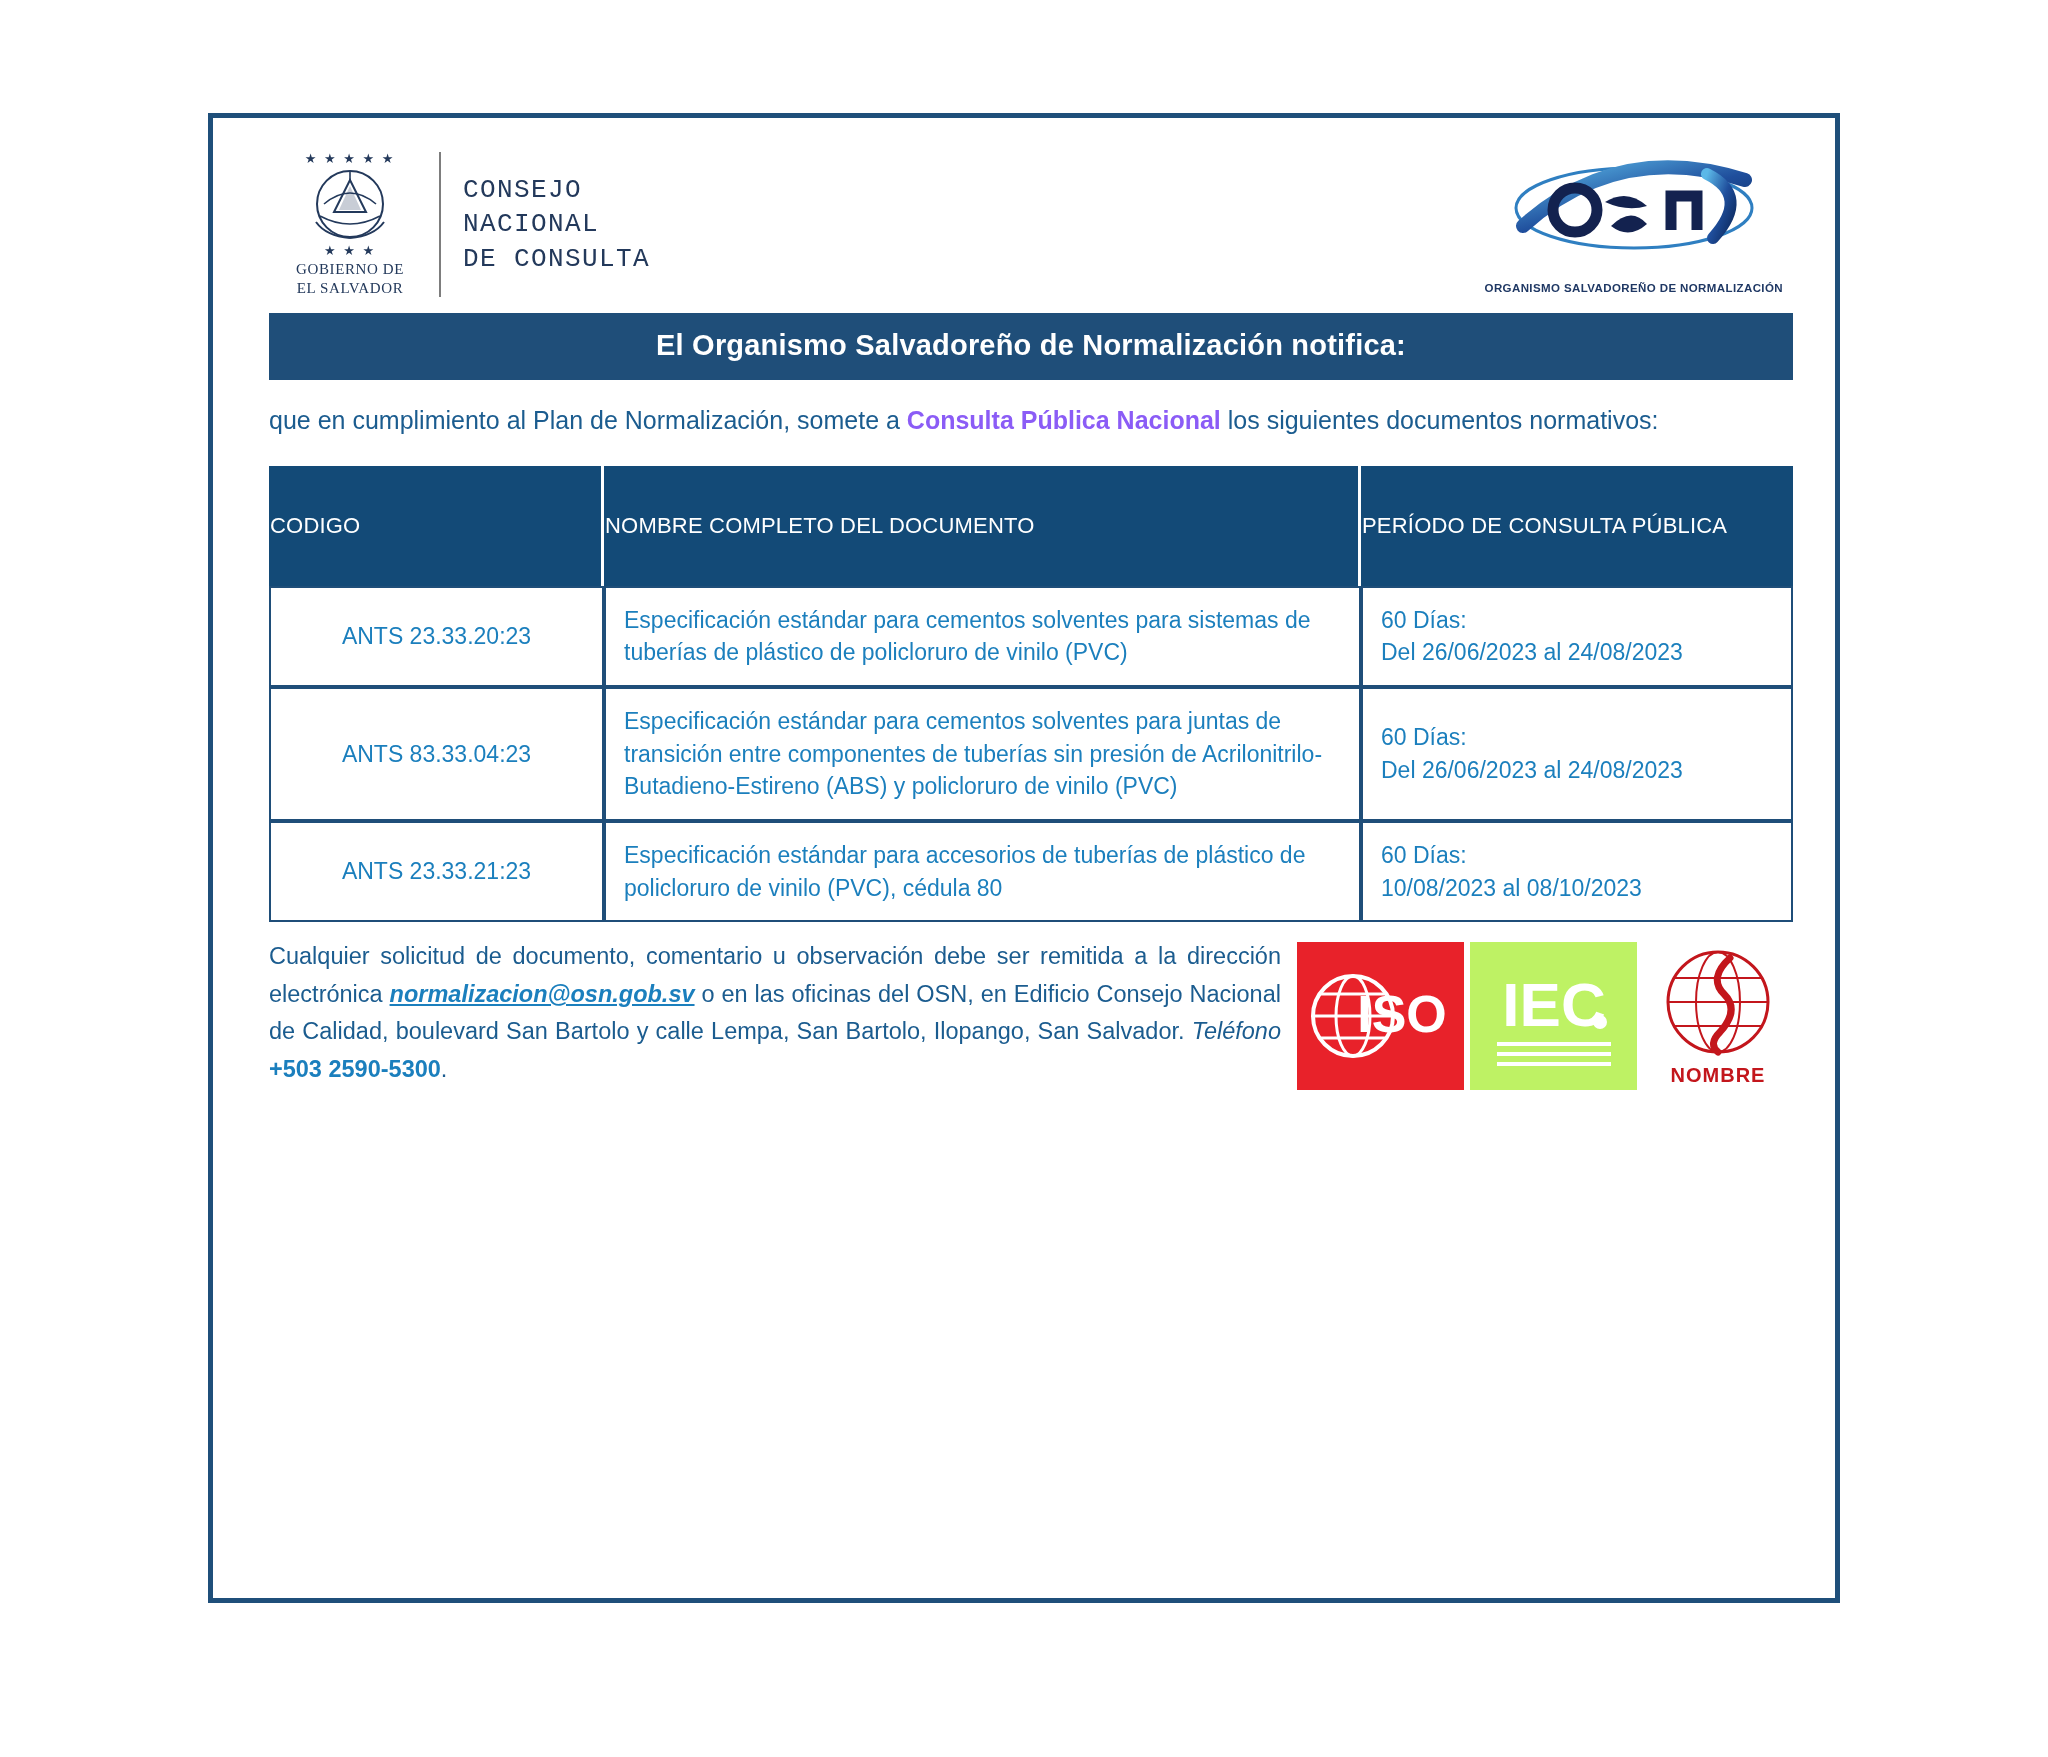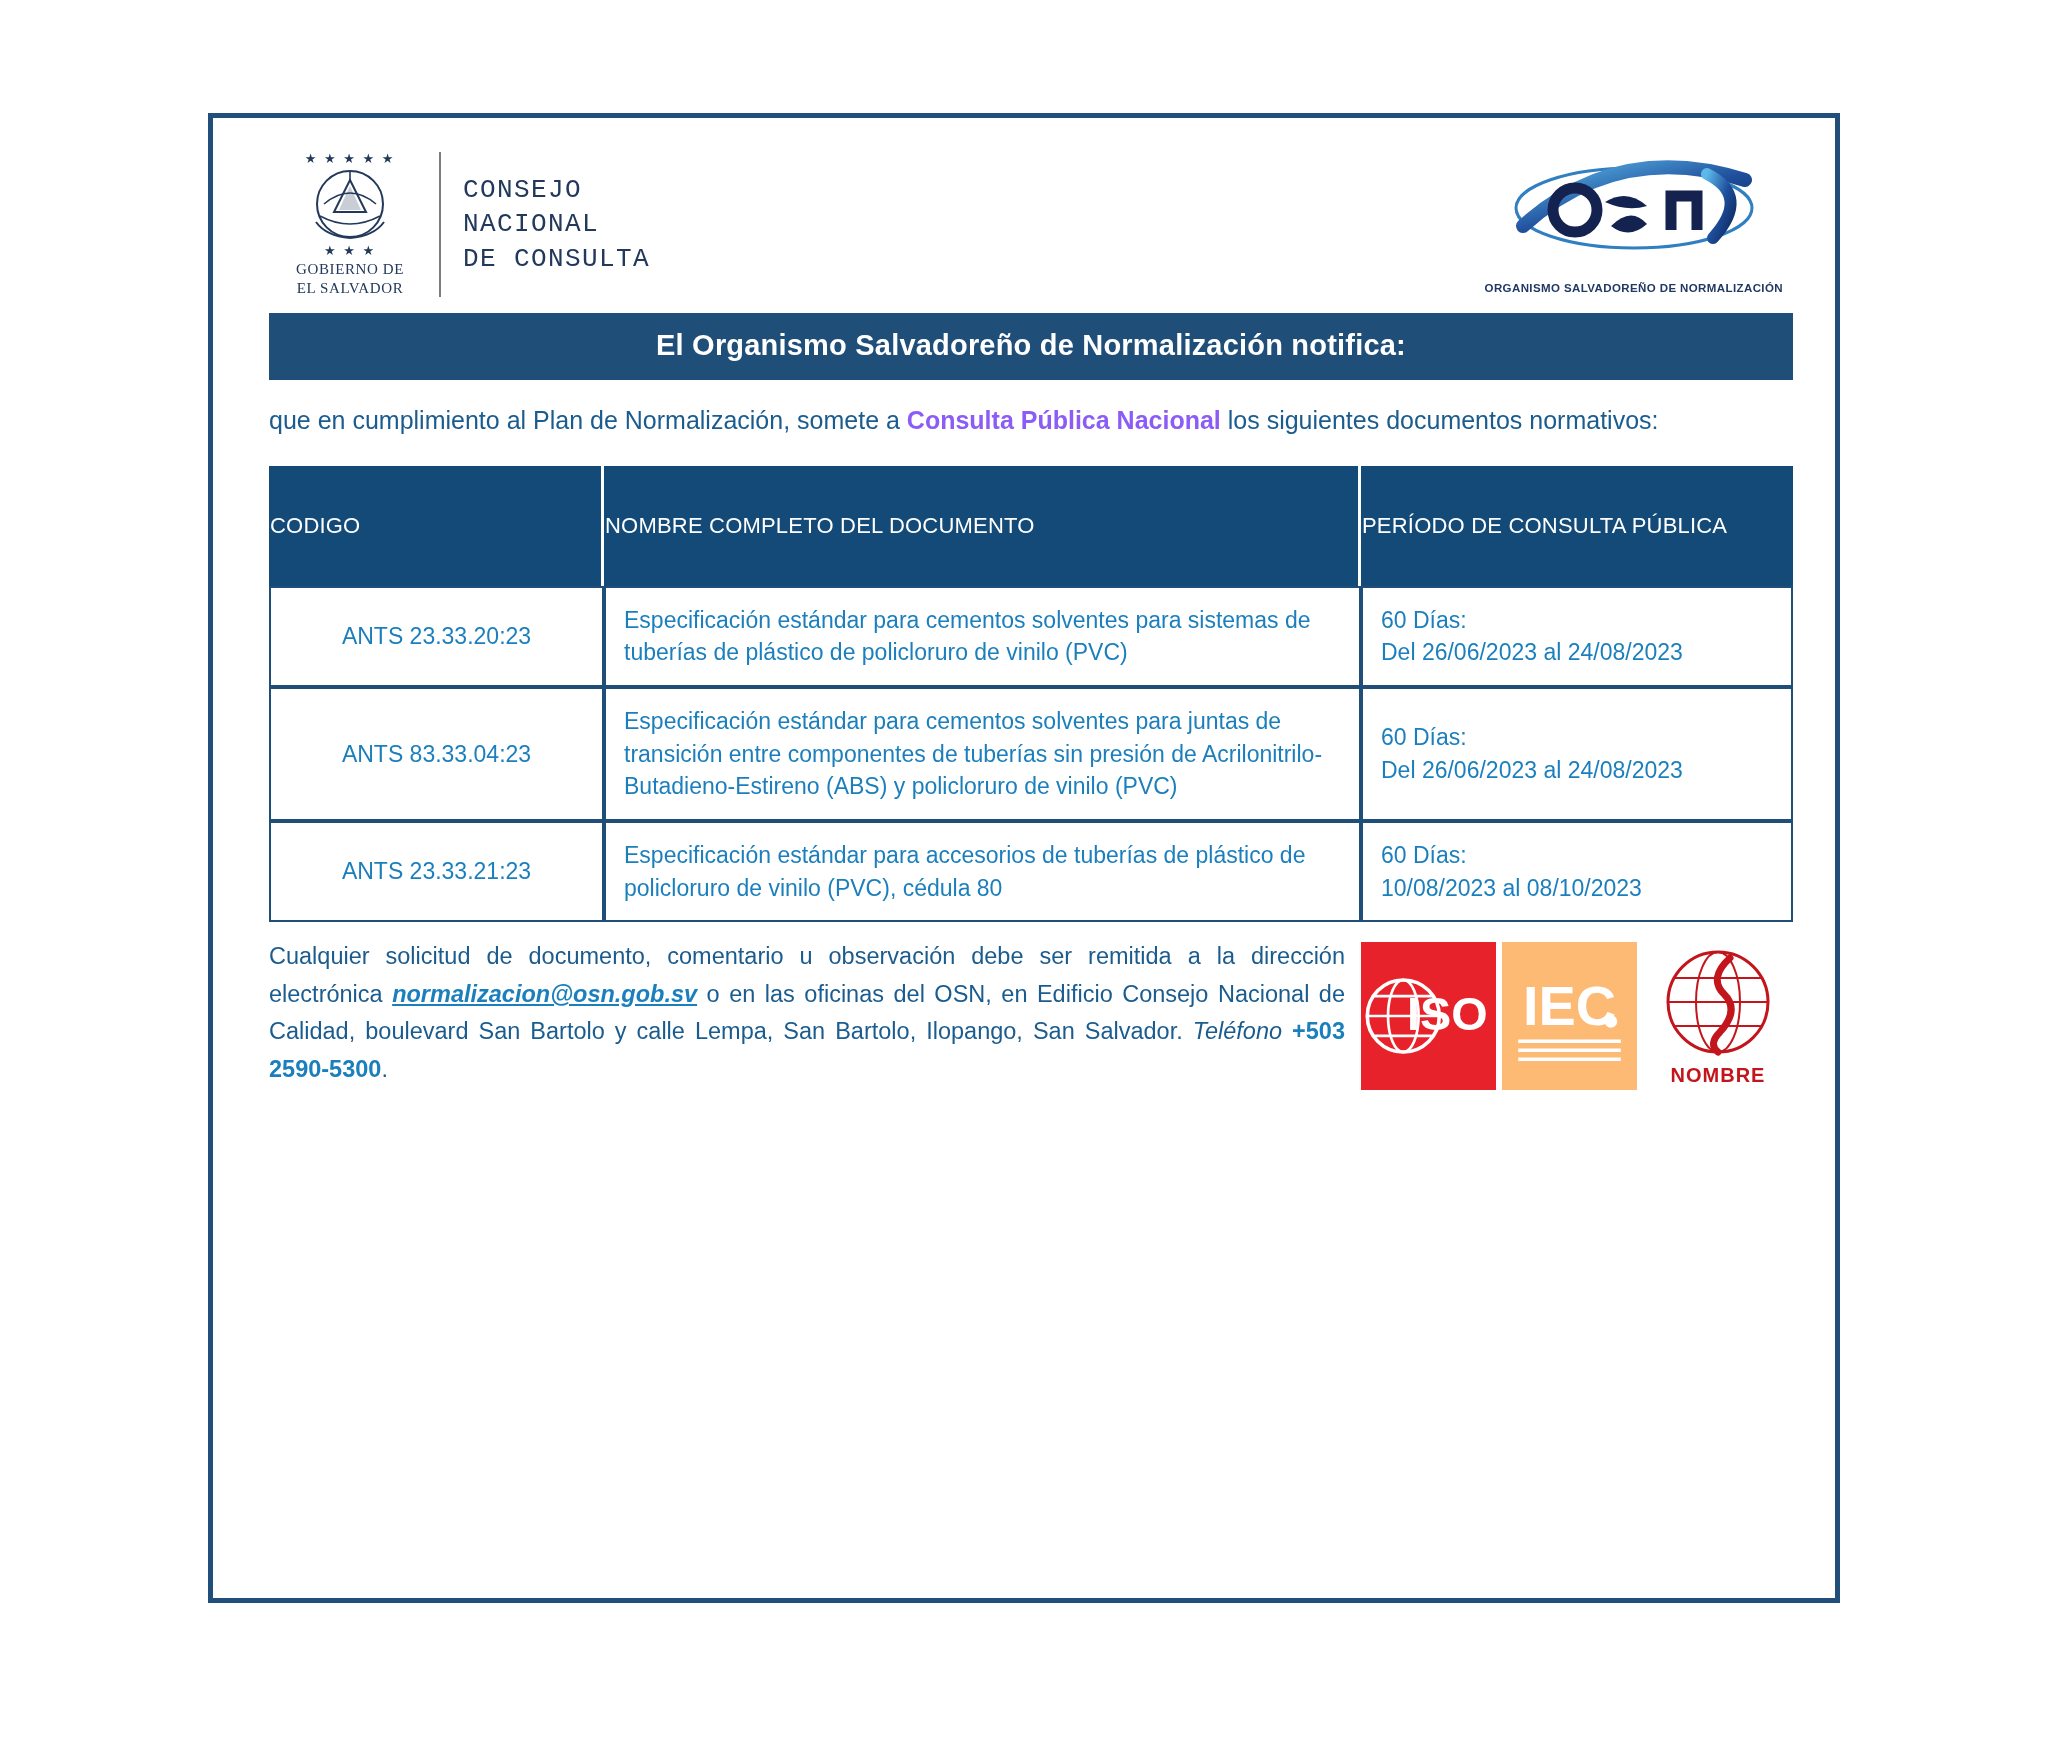--- a/index.html
+++ b/index.html
@@ -161,28 +161,28 @@
   .footer-text .tel-label { font-style: italic; }
   .footer-text .tel { color: #1b7fbd; font-weight: bold; }
 
   .footer-logos {
     display: flex;
     align-items: flex-start;
     gap: 6px;
     padding-top: 4px;
   }
   .logo-iso, .logo-iec {
-    width: 135px;
+    width: 167px;
     height: 148px;
     display: flex;
     align-items: center;
     justify-content: center;
   }
   .logo-iso { background: #e8222a; }
-  .logo-iec { background: #fdba74; }
+  .logo-iec { background: #bef264; }
   .logo-copant {
     width: 150px;
     height: 148px;
     display: flex;
     flex-direction: column;
     align-items: center;
     justify-content: center;
   }
   .copant-word {
     font-size: 20px;

